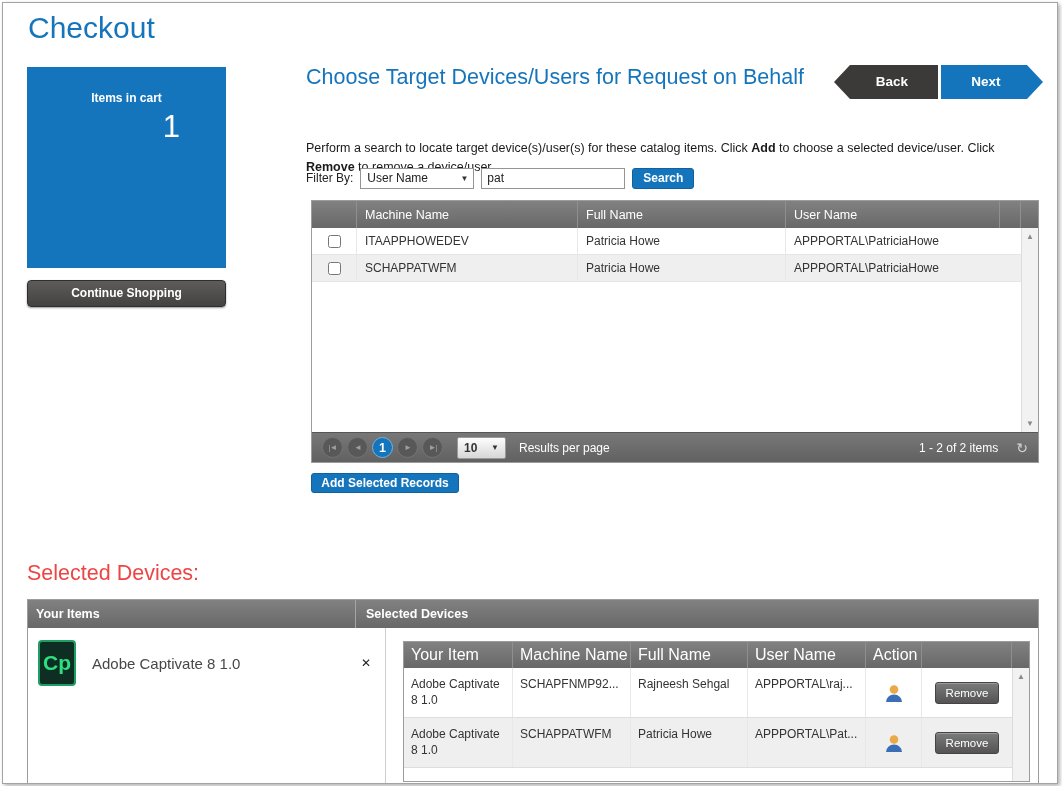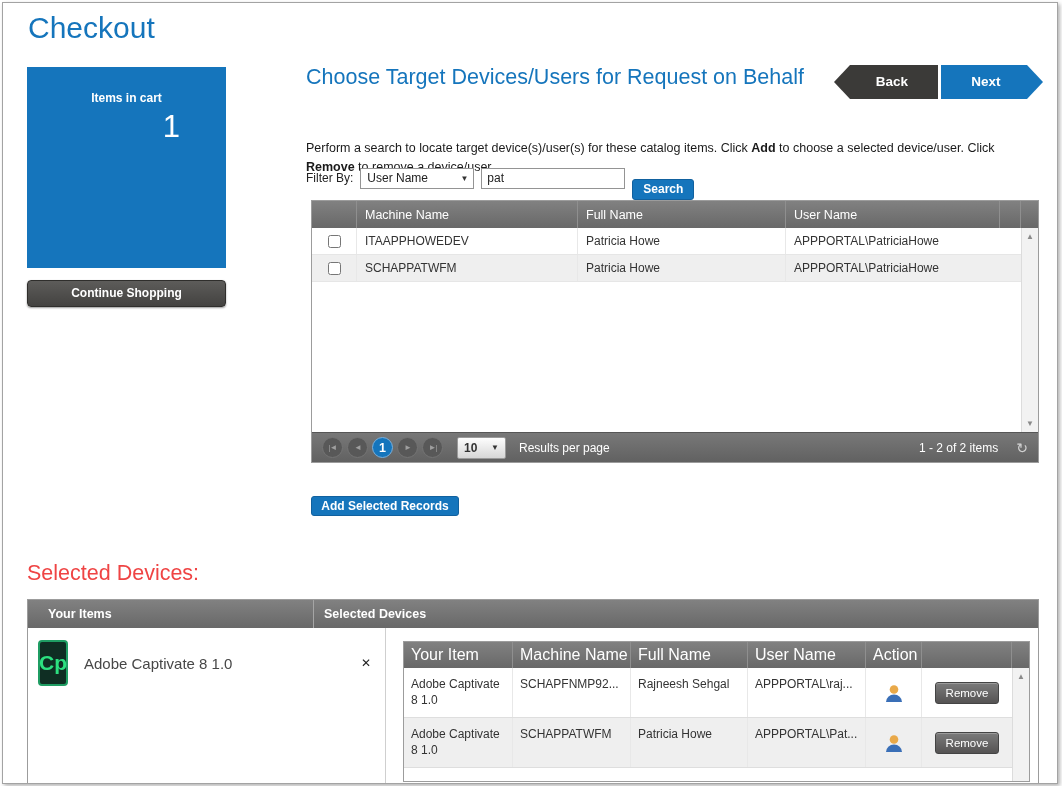--- a/index.html
+++ b/index.html
@@ -40,21 +40,21 @@
   .filter-label { font-size:12px; color:#222; }
   .fake-select {
     width:114px; height:21px; border:1px solid #949494; background:#fff; font-size:12px; color:#222;
     display:flex; align-items:center; justify-content:space-between; padding:0 5px 0 6px; cursor:pointer;
   }
   .dd-arrow { font-size:8px; color:#333; }
   .search-input { width:144px; height:21px; border:1px solid #949494; font-size:12px; padding:0 5px; color:#222;
     font-family:"Liberation Sans", sans-serif; }
   .btn-blue {
     background:#1575bc; border:1px solid #11619f; border-radius:3px; color:#fff;
-    font-size:12px; font-weight:bold; text-align:center; cursor:pointer;margin-top:23px;
+    font-size:12px; font-weight:bold; text-align:center; cursor:pointer;
   }
   .search-btn { width:62px; height:21px; line-height:19px; }
 
   
   .results-grid { left:308px; top:197px; width:728px; border:1px solid #9c9c9c; background:#fff; }
   .grid-header { display:flex; height:27px; background:linear-gradient(#818181,#686868); color:#fff; font-size:12.5px; }
   .hcell { display:flex; align-items:center; padding-left:8px; border-right:1px solid #8f8f8f; height:100%; }
   .c-check { width:45px; }  .c-machine { width:221px; } .c-full { width:208px; } .c-user { width:214px; }
   .c-spare { width:21px; }  .c-hscroll { width:17px; border-right:none; }
   .grid-body { position:relative; height:204px; background:#fff; }
@@ -84,26 +84,26 @@
   }
   .pg-label { font-size:12px; margin-left:9px; }
   .pg-range { margin-left:auto; font-size:12px; }
   .pg-refresh { margin-left:14px; font-size:14px; color:#d2d2d2; cursor:pointer; }
   .add-btn { left:308px; top:470px; width:148px; height:20px; line-height:18px; }
 
   
   .selected-heading { left:24px; top:558px; font-size:21.5px; color:#ef4444; font-weight:400; }
   .sel-panel { left:24px; top:596px; width:1012px; height:186px; border:1px solid #9c9c9c; background:#fff; overflow:hidden; }
   .sel-header { display:flex; height:28px; background:linear-gradient(#818181,#686868); color:#fff; font-size:12.5px; font-weight:600; }
-  .sel-h-left { width:286px; display:flex; align-items:center; padding-left:20px; border-right:1px solid #a5a5a5; }
+  .sel-h-left { width:328px; display:flex; align-items:center; padding-left:8px; border-right:1px solid #a5a5a5; }
   .sel-h-right { flex:1; display:flex; align-items:center; padding-left:10px; }
   .sel-left { position:absolute; left:0; top:28px; bottom:0; width:358px; border-right:1px solid #cfcfcf; background:#fff; }
   .your-item-row { display:flex; align-items:center; padding:12px 14px 0 10px; gap:16px; }
   .cp-icon {
-    width:30px; height:46px; background:#0f2e23; border:2px solid #1f9d63; border-radius:4px;
+    width:38px; height:46px; background:#0f2e23; border:2px solid #1f9d63; border-radius:4px;
     color:#2ce080; font-size:21px; font-weight:bold; display:flex; align-items:center; justify-content:center;
   }
   .your-item-name { font-size:15px; color:#474747; }
   .item-close { margin-left:auto; font-size:12px; color:#222; cursor:pointer; }
   .sel-right { position:absolute; left:359px; top:28px; right:0; bottom:0; background:#fff; padding:13px 0 0 16px; }
   .inner-table { position:relative; width:627px; border:1px solid #9c9c9c; height:141px; overflow:hidden; }
   .it-header { display:flex; height:26px; background:linear-gradient(#818181,#686868); color:#fff; font-size:16px; }
   .it-header .hcell { padding-left:7px; }
   .ic-item { width:109px; } .ic-machine { width:118px; } .ic-full { width:117px; }
   .ic-user { width:118px; } .ic-action { width:56px; } .ic-btn { width:90px; } .ic-scroll { width:17px; border-right:none; }

